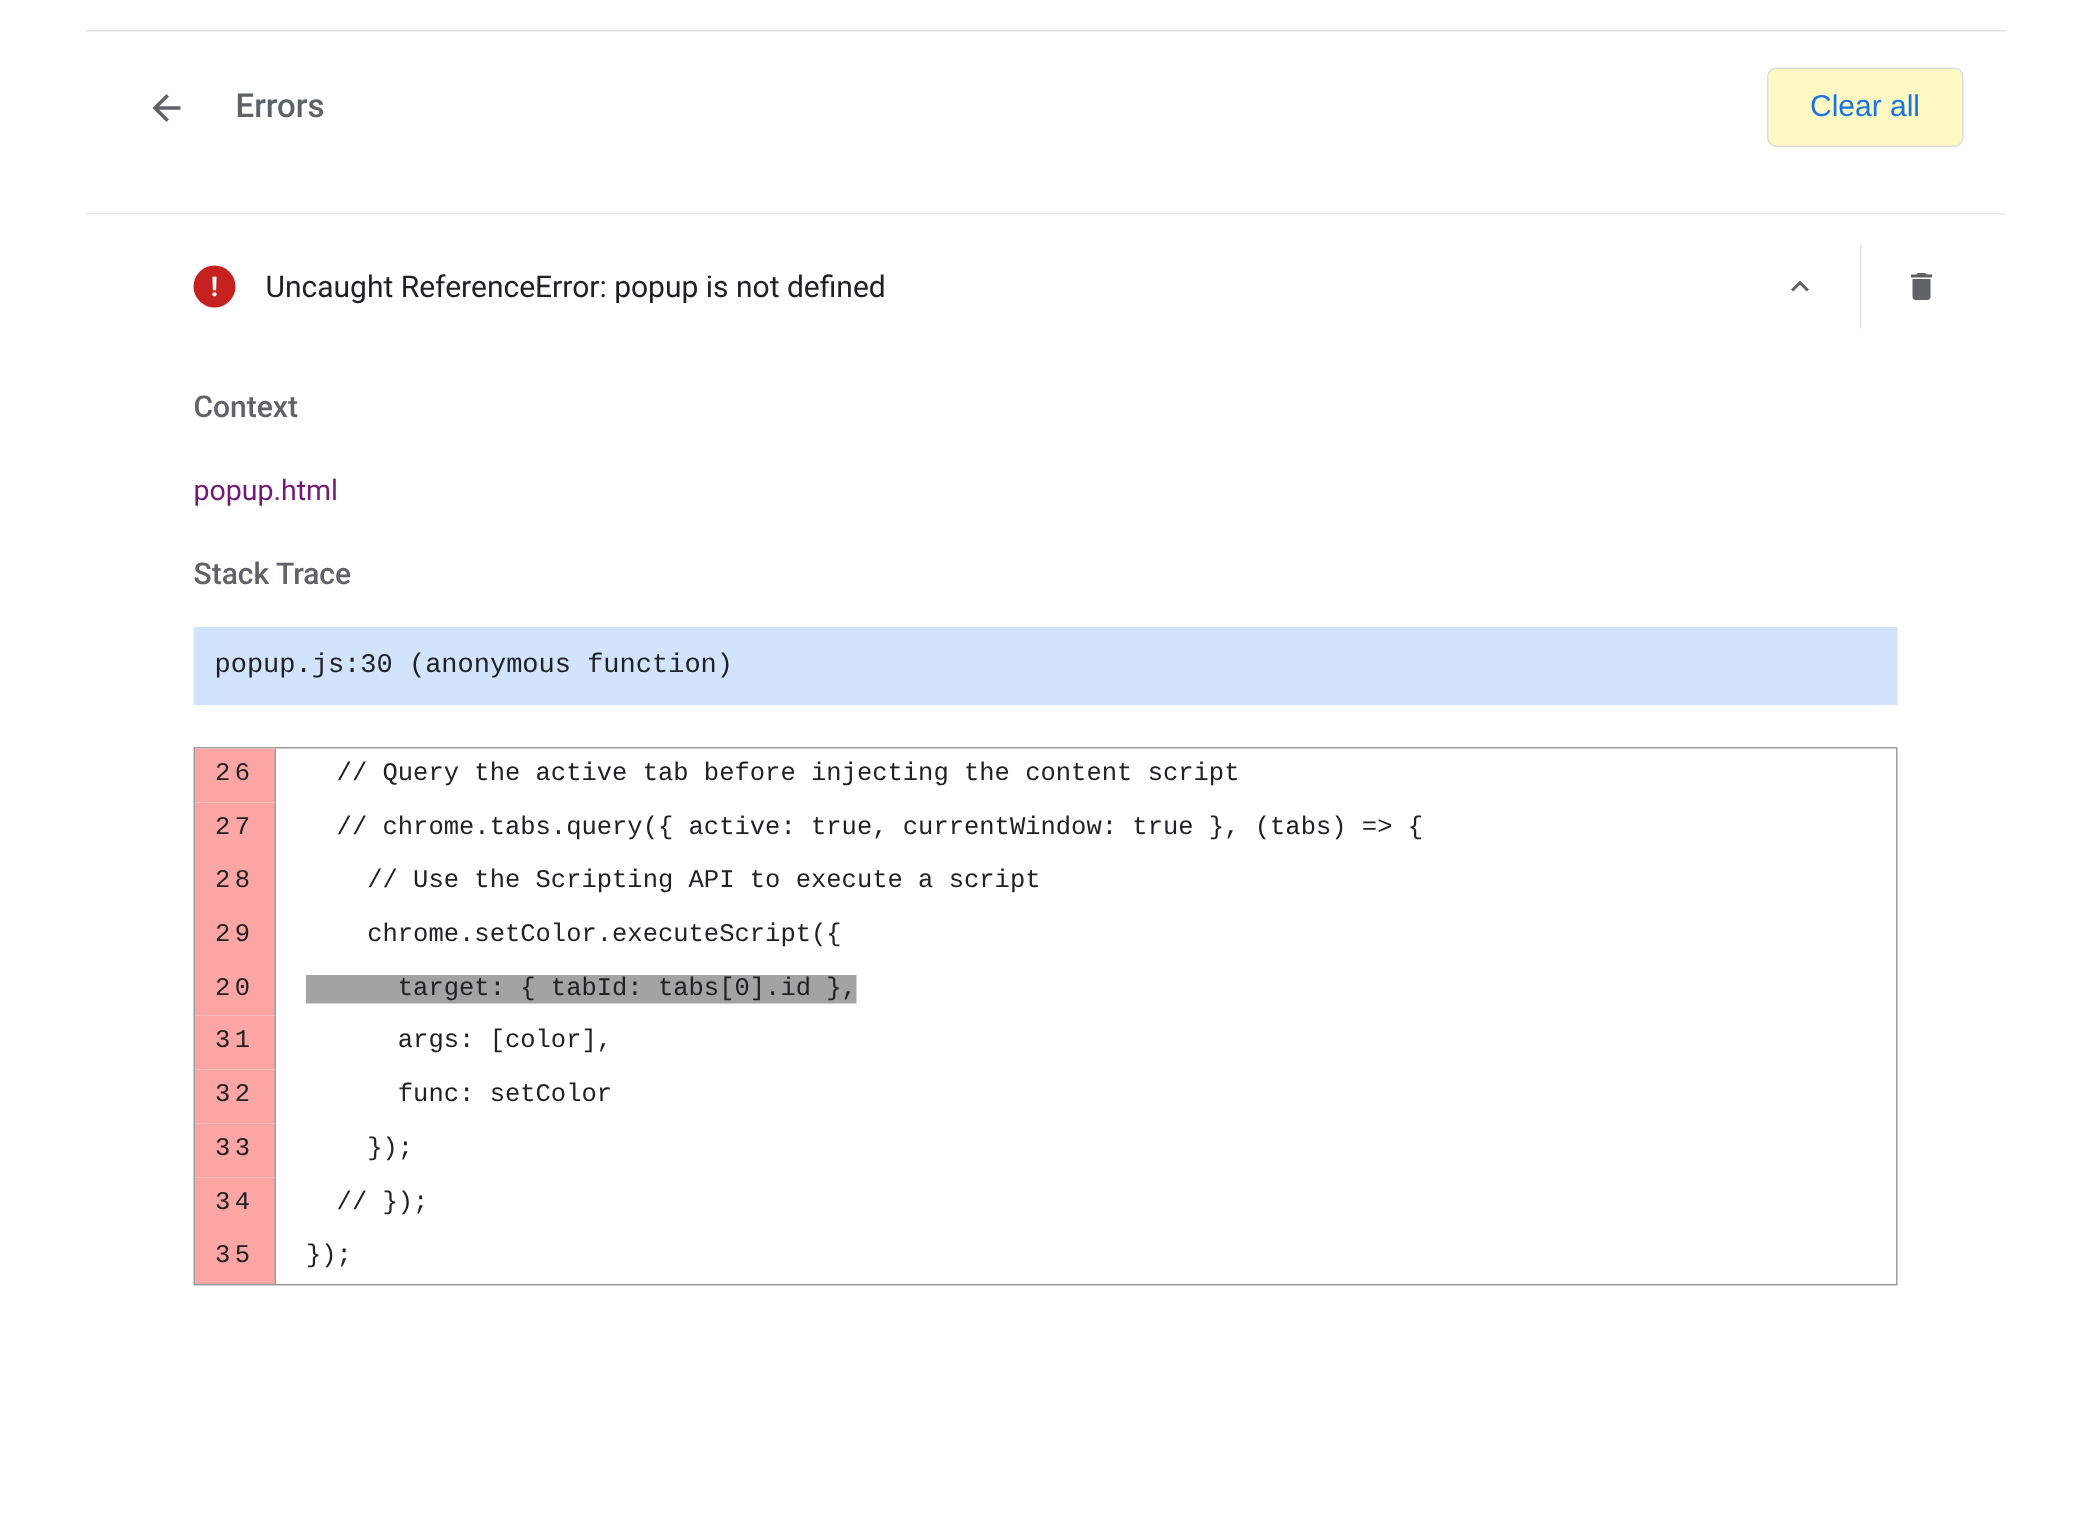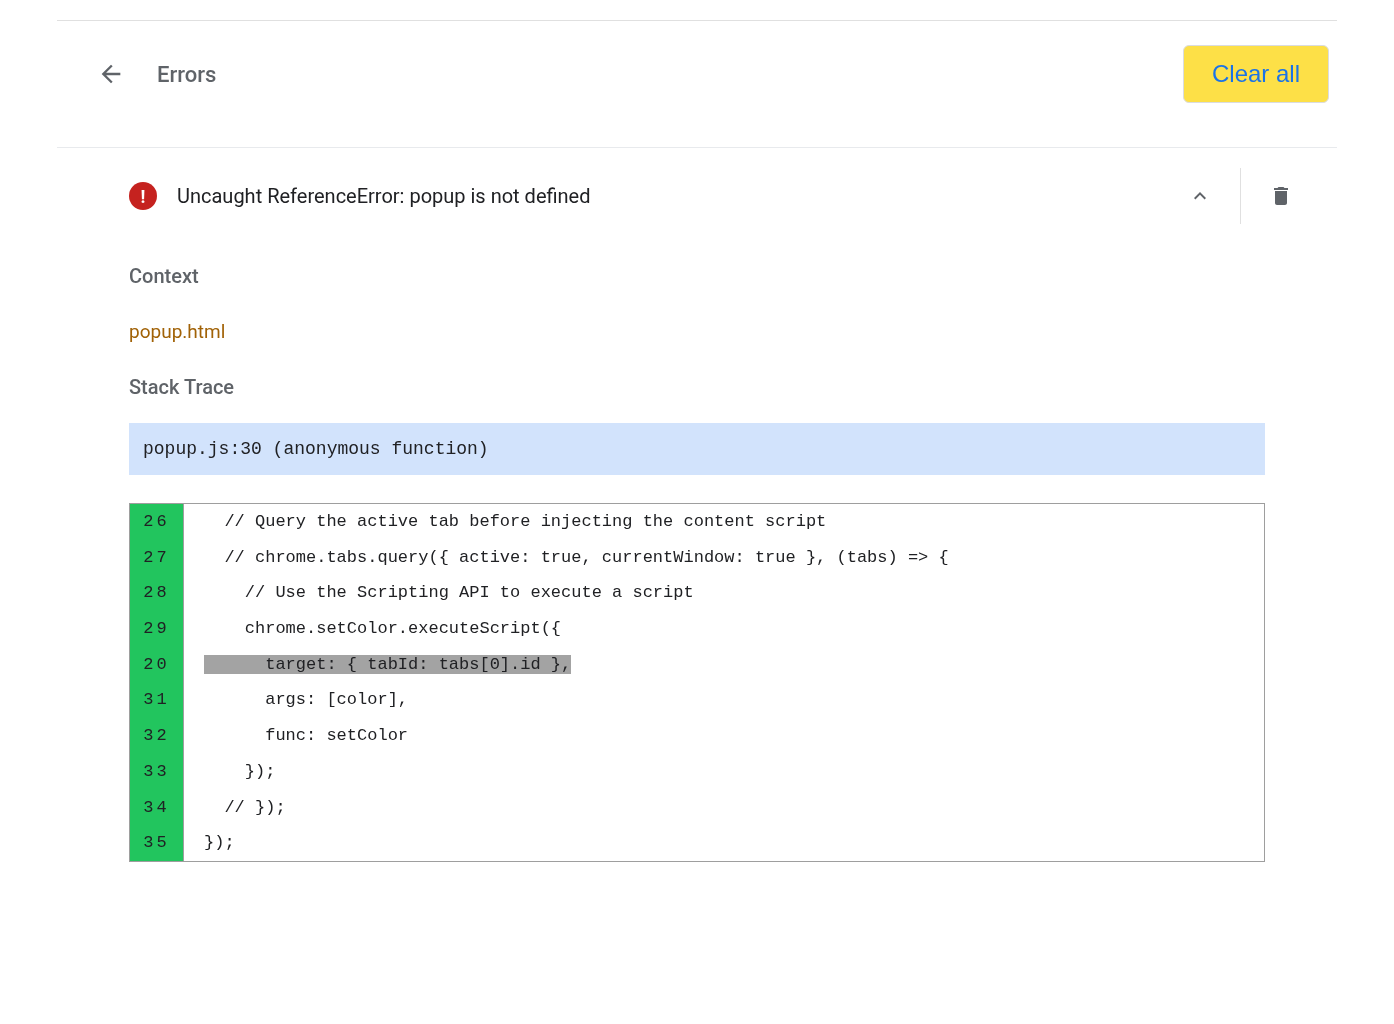--- a/index.html
+++ b/index.html
@@ -34,29 +34,29 @@
       color: #5f6368;
       display: flex;
       align-items: center;
     }
     .page-title {
       font-size: 22px;
       font-weight: 500;
       color: #5f6368;
     }
     .clear-all-btn {
-      background: #fde047;
+      background: #fef9c3;
       border: 1px solid #dadce0;
       color: #1a73e8;
-      font-size: 24px;
+      font-size: 20px;
       font-weight: 500;
       padding: 14px 28px;
       border-radius: 6px;
       cursor: pointer;
-      margin-right: 8px;
+      margin-right: 28px;
     }
     .divider {
       border: none;
       border-top: 1px solid #e8eaed;
       margin: 20px 0 0 0;
     }
     .error-row {
       display: flex;
       align-items: center;
       justify-content: space-between;
@@ -113,21 +113,21 @@
     }
     .section-heading {
       font-size: 20px;
       font-weight: 500;
       color: #5f6368;
       margin-bottom: 24px;
       margin-top: 0;
     }
     .context-value {
       font-size: 19px;
-      color: #a16207;
+      color: #701a75;
       margin-bottom: 32px;
       margin-top: 32px;
     }
     .stack-trace-location {
       background: #d2e3fc;
       padding: 16px 14px;
       font-family: 'Courier New', Courier, monospace;
       font-size: 18px;
       color: #202124;
       margin-top: 8px;
@@ -136,21 +136,21 @@
     .code-block {
       border: 1px solid #9e9e9e;
       font-family: 'Courier New', Courier, monospace;
       font-size: 17px;
     }
     .code-line {
       display: flex;
       line-height: 2.1;
     }
     .line-num {
-      background: #22c55e;
+      background: #fca5a5;
       color: #202124;
       width: 54px;
       text-align: center;
       border-right: 1px solid #9e9e9e;
       flex-shrink: 0;
       letter-spacing: 3px;
     }
     .line-content {
       padding-left: 20px;
       white-space: pre;

